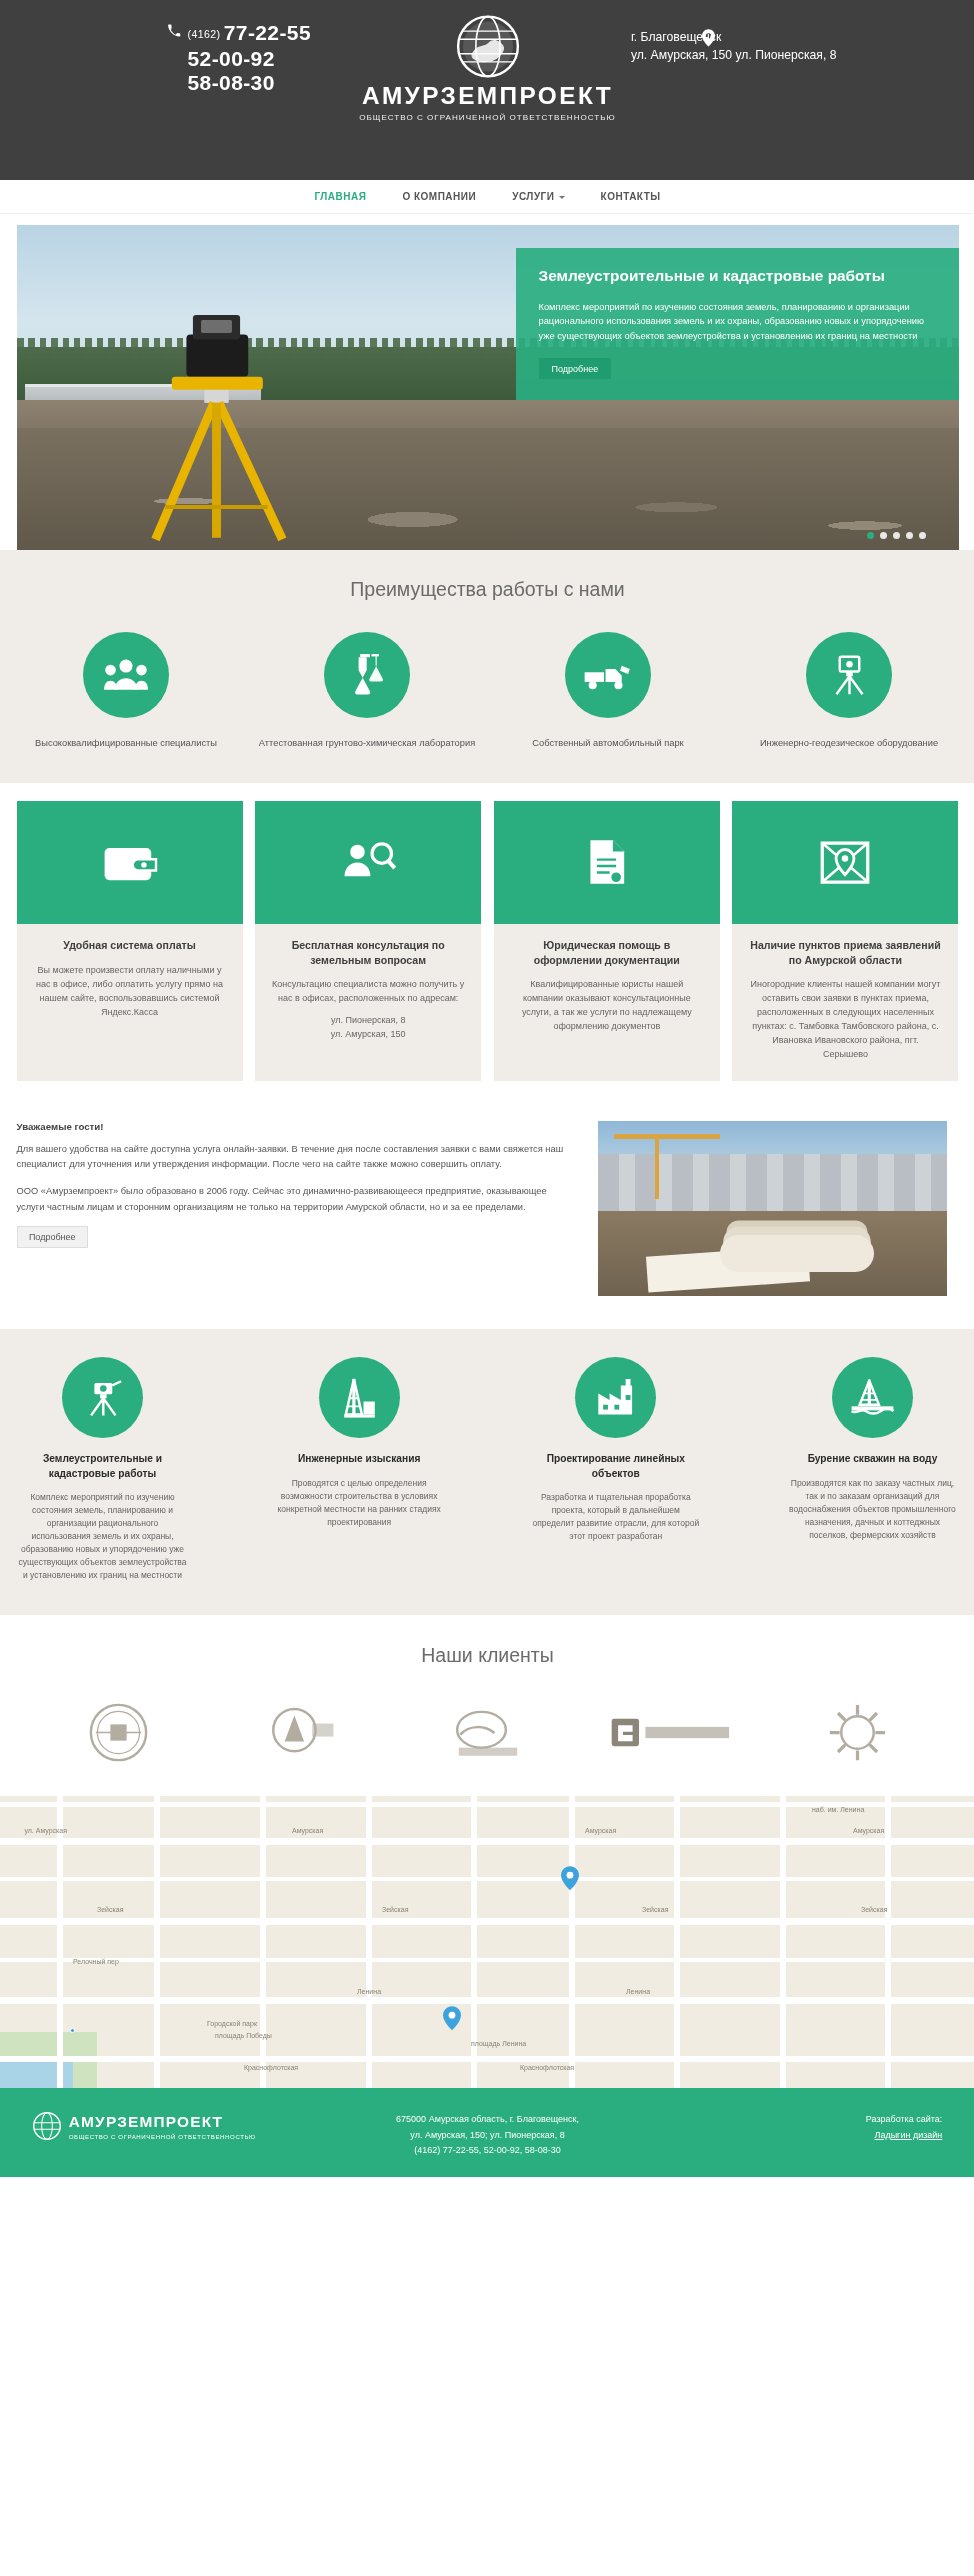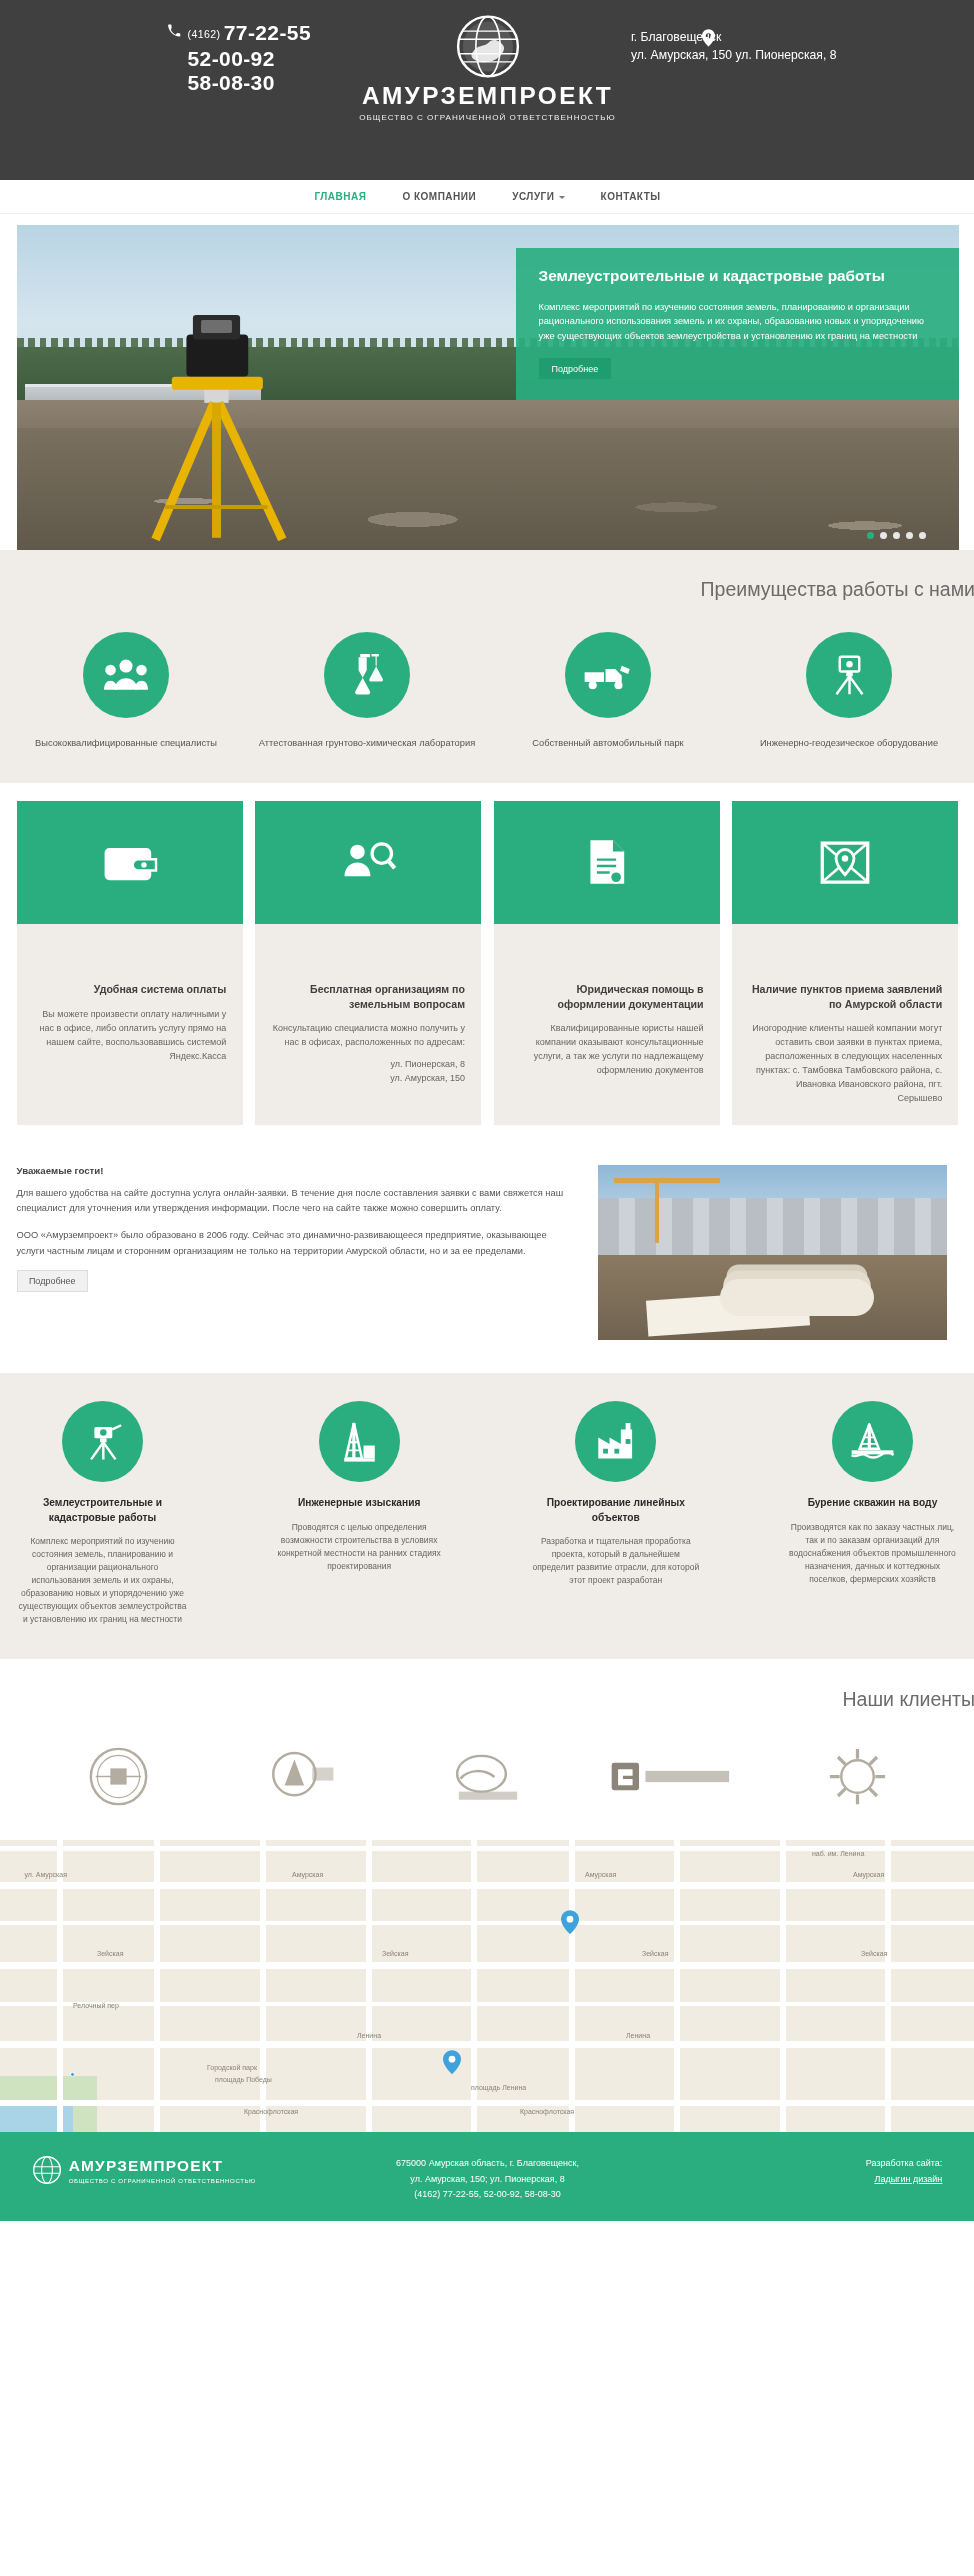--- a/index.html
+++ b/index.html
@@ -190,21 +190,21 @@
   .dots span {
     width: 7.3px; height: 7.3px; border-radius: 50%;
     background: #e8e8e8; display:block;
   }
   .dots span.on { background: #2aae80; }
 
   
   .section-beige { background: #f0ece7; }
   .adv { padding: 28px 0 32.5px 0; }
   .sec-title {
-    text-align: right;
+    text-align: center;
     font-size: 19.5px;
     color: #6b6b6b;
     font-weight: normal;
     margin-bottom: 31px;
   }
   .adv-row {
     width: 942px; margin: 0 auto;
     display: flex; justify-content: space-between; align-items: flex-end;
   }
   .adv-item { width: 219px; text-align: center; }
@@ -220,21 +220,21 @@
   .cards {
     width: 942px; margin: 0 auto;
     display: flex; justify-content: space-between;
     padding: 18px 0 21px 0;
   }
   .card { width: 226px; background: #f0ece7; }
   .card-head {
     height: 123px; background: #2aae80;
     display:flex; align-items:center; justify-content:center;
   }
-  .card-body { padding: 14.6px 16.2px 19.5px 16.2px; text-align: right; margin-top: 44px; }
+  .card-body { padding: 14.6px 16.2px 19.5px 16.2px; text-align: center; }
   .card-body h3 {
     font-size: 10.6px; color: #3f3f3f; line-height: 14.6px; margin-bottom: 9.7px;
   }
   .card-body p { font-size: 9px; color: #666; line-height: 14px; }
   .card-body .addr-line { margin-top: 8.1px; }
 
   
   .about { width: 942px; margin: 0 auto; display: flex; gap: 29px; padding: 19.5px 0 32.5px 0; }
   .about-text { width: 552px; }
   .about-text h4 { font-size: 9.7px; color: #444; margin-bottom: 9.7px; font-weight: bold; }
@@ -457,21 +457,21 @@
     <div class="card">
       <div class="card-head">
         <svg width="60" height="47" viewBox="0 0 74 58">
           <circle cx="24" cy="16" r="9" fill="#fff"></circle>
           <path d="M8 46c0-10 7-17 16-17s16 7 16 17z" fill="#fff"></path>
           <circle cx="54" cy="18" r="12" fill="none" stroke="#fff" stroke-width="4"></circle>
           <path d="M62 27 L70 36" stroke="#fff" stroke-width="5"></path>
         </svg>
       </div>
       <div class="card-body">
-        <h3>Бесплатная организациям по земельным вопросам</h3>
+        <h3>Бесплатная консультация по земельным вопросам</h3>
         <p>Консультацию специалиста можно получить у нас в офисах, расположенных по адресам:</p>
         <p class="addr-line" style="white-space:pre-line">ул. Пионерская, 8
 ул. Амурская, 150</p>
       </div>
     </div>
 
     <div class="card">
       <div class="card-head">
         <svg width="45" height="50" viewBox="0 0 56 62">
           <path d="M8 4h28l14 14v40H8z" fill="#fff"></path>

